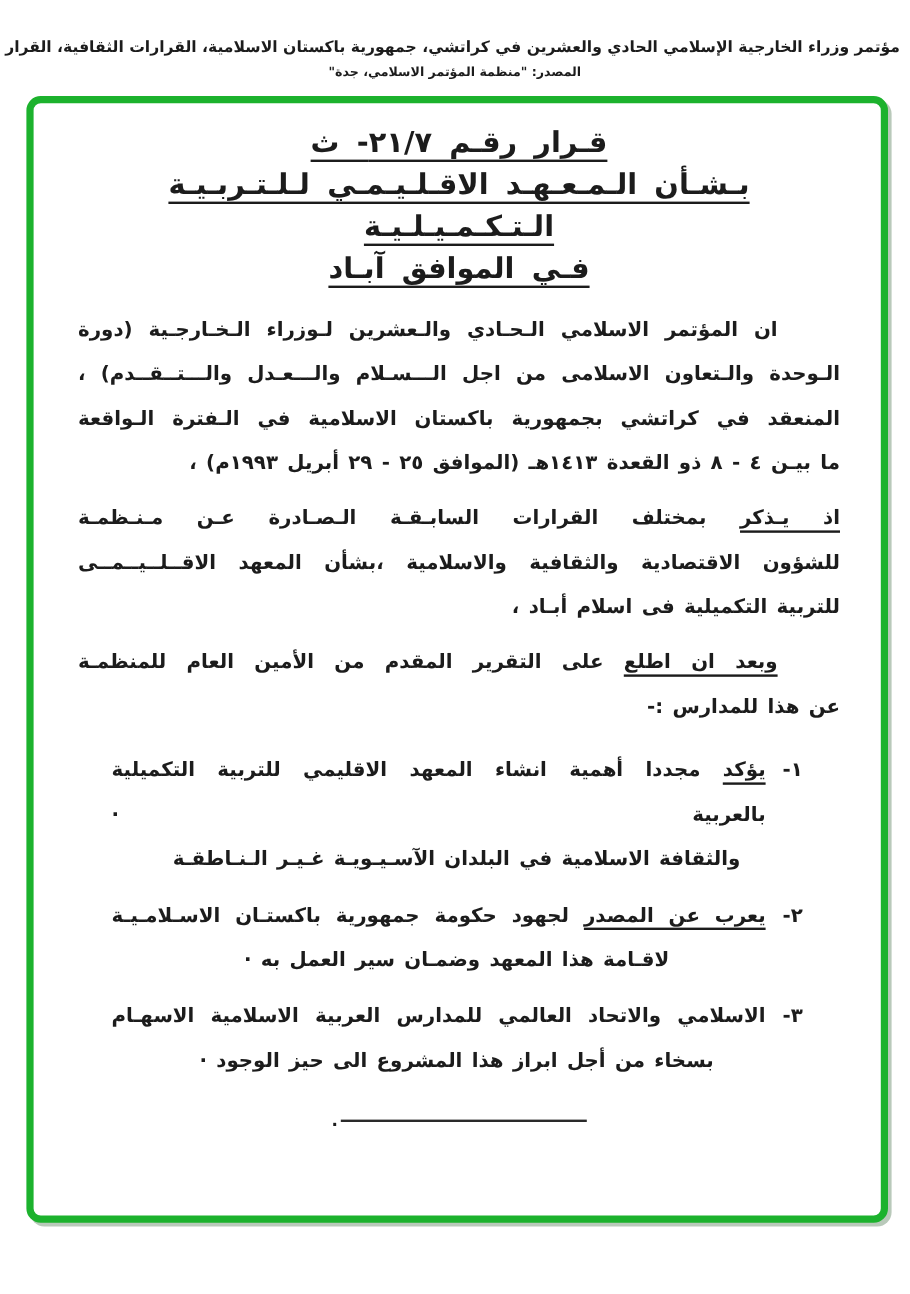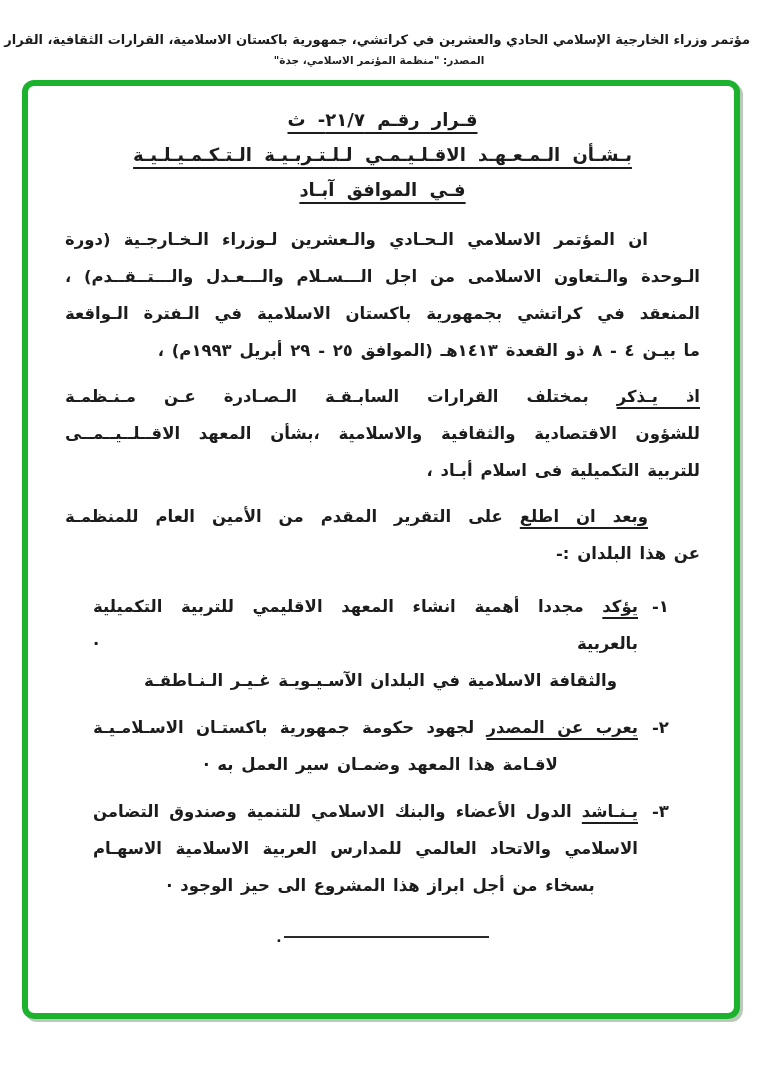--- a/index.html
+++ b/index.html
@@ -37,21 +37,21 @@
     box-shadow: 3px 3px 0 0 #b9c9ba;
     direction: rtl;
     padding: 16px 34px 0 37px;
     font-weight: bold;
     font-size: 16.5px;
     background: #ffffff;
   }
   
   .title-wrap { text-align: center; margin-bottom: 14px; }
   .t-line {
-    font-size: 18px;
+    font-size: 24px;
     line-height: 35px;
     word-spacing: 6px;
     text-decoration: underline;
     text-underline-offset: 6px;
     text-decoration-thickness: 1.5px;
   }
   
   .line {
     line-height: 37px;
     text-align: justify;
@@ -110,21 +110,21 @@
         <div class="line">المنعقد في كراتشي بجمهورية باكستان الاسلامية في الـفترة الـواقعة</div>
         <div class="line">ما بيـن ٤ - ٨ ذو القعدة ١٤١٣هـ (الموافق ٢٥ - ٢٩ أبريل ١٩٩٣م) ،</div>
       </div>
       <div class="para">
         <div class="line"><span class="lead">اذ يـذكر</span> بمختلف القرارات السابـقـة الـصـادرة عـن مـنـظمـة</div>
         <div class="line">للشؤون الاقتصادية والثقافية والاسلامية ،بشأن المعهد الاقــلــيــمــى</div>
         <div class="line">للتربية التكميلية فى اسلام أبـاد ،</div>
       </div>
       <div class="para ind">
         <div class="line"><span class="lead">وبعد ان اطلع</span> على التقرير المقدم من الأمين العام للمنظمـة</div>
-        <div class="line">عن هذا البلدان :-</div>
+        <div class="line">عن هذا للمدارس :-</div>
       </div>
     </div>
   <div id="items">
       <div class="item">
         <div class="num">١-</div>
         <div class="itxt">
           <div class="line"><span class="lead">يؤكد</span> مجددا أهمية انشاء المعهد الاقليمي للتربية التكميلية</div>
           <div class="line">بالعربية ·</div>
           <div class="line">والثقافة الاسلامية في البلدان الآسـيـويـة غـيـر الـنـاطقـة</div>
         </div>
@@ -132,21 +132,20 @@
       <div class="item">
         <div class="num">٢-</div>
         <div class="itxt">
           <div class="line"><span class="lead">يعرب عن المصدر</span> لجهود حكومة جمهورية باكستـان الاسـلامـيـة</div>
           <div class="line">لاقـامة هذا المعهد وضمـان سير العمل به ·</div>
         </div>
       </div>
       <div class="item">
         <div class="num">٣-</div>
         <div class="itxt">
-          <div class="line"><span class="lead">يـنـاشد</span> الدول الأعضاء والبنك الاسلامي للتنمية وصندوق التضامن</div>
           <div class="line">الاسلامي والاتحاد العالمي للمدارس العربية الاسلامية الاسهـام</div>
           <div class="line">بسخاء من أجل ابراز هذا المشروع الى حيز الوجود ·</div>
         </div>
       </div>
     </div>
   <div class="divider-wrap">
     <span class="divider"></span><span class="divider-dot">.</span>
   </div>
 </div>
 

